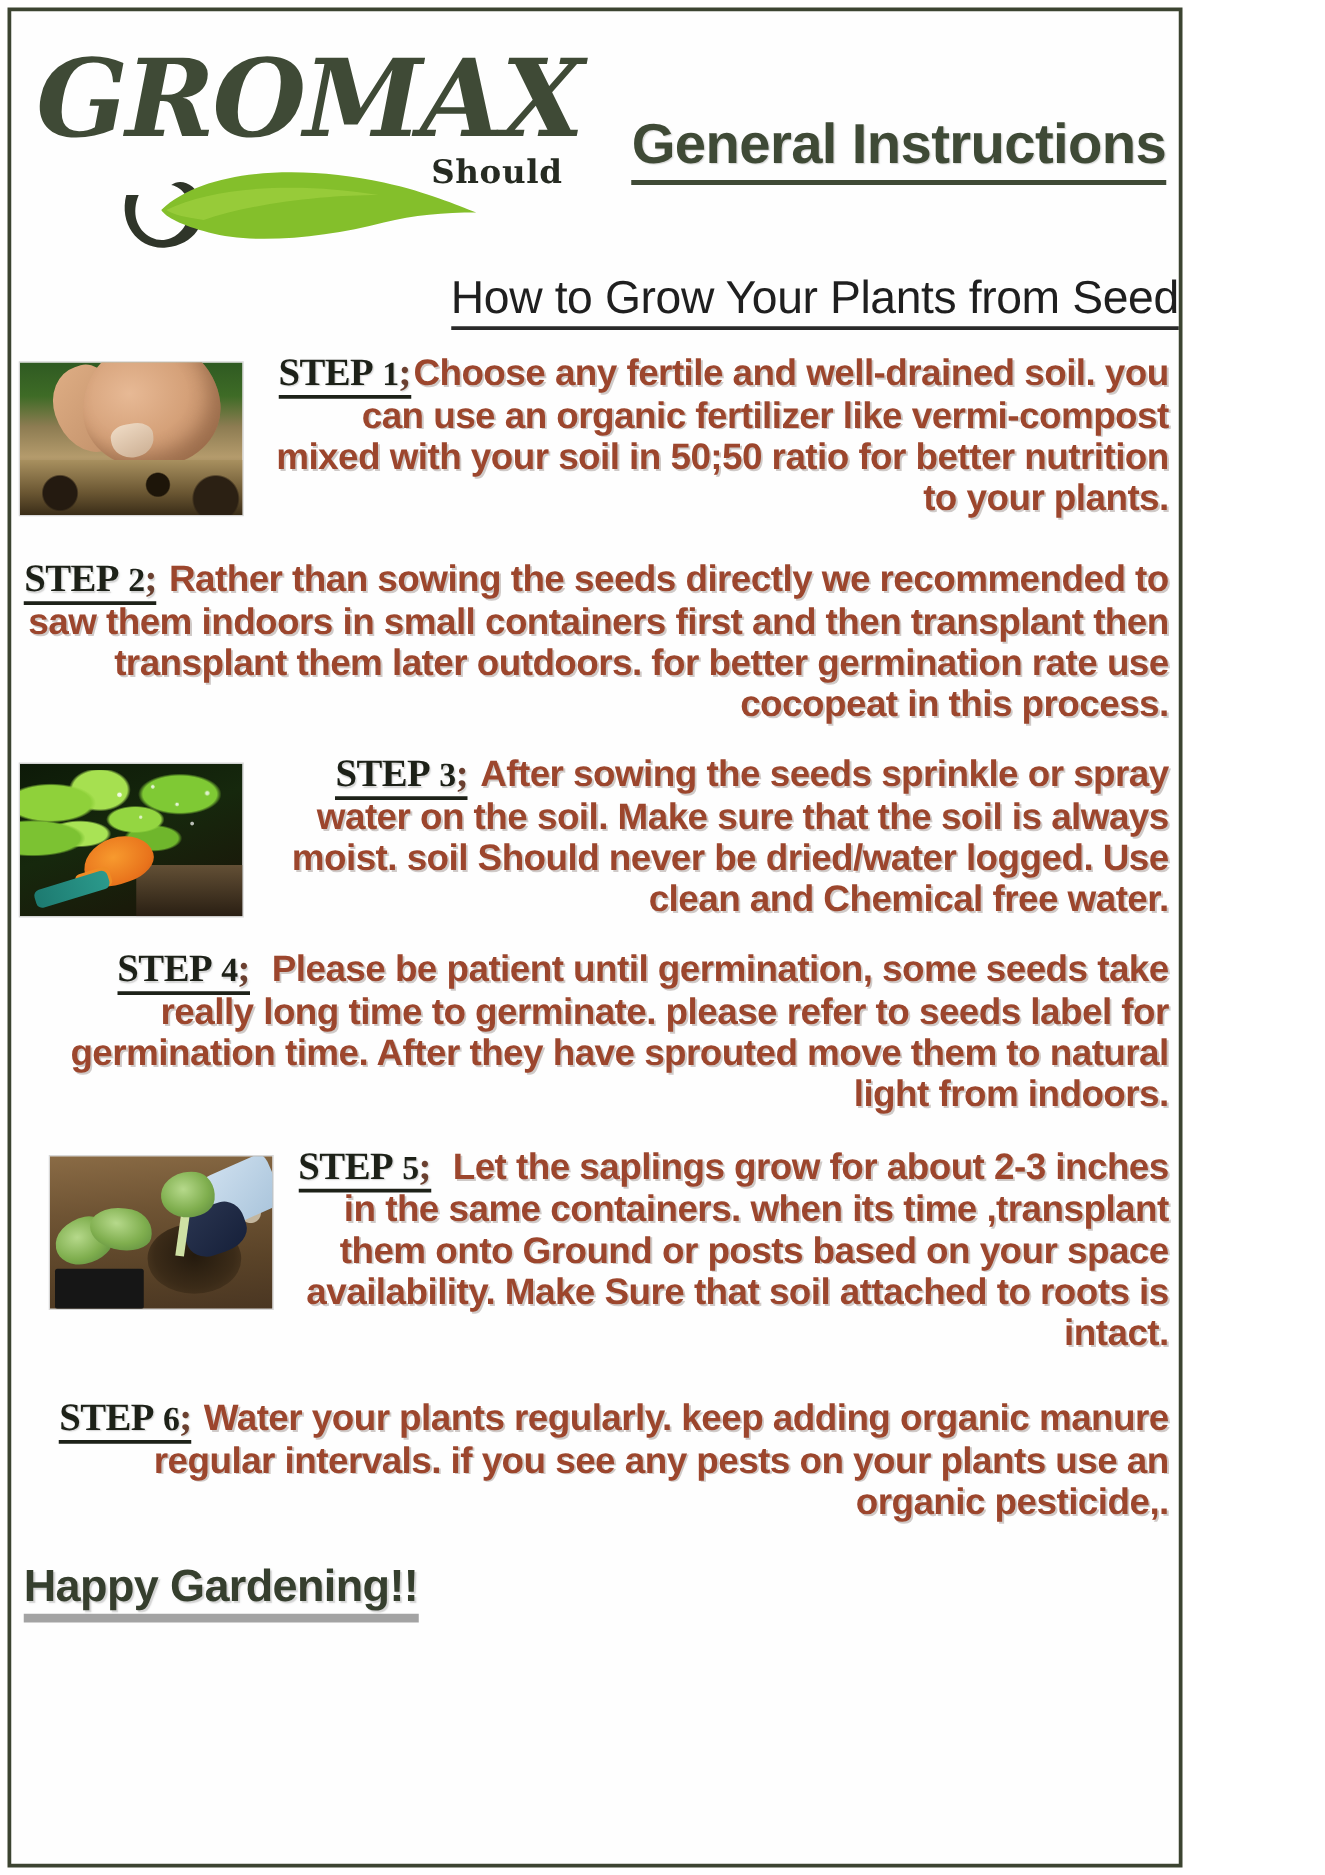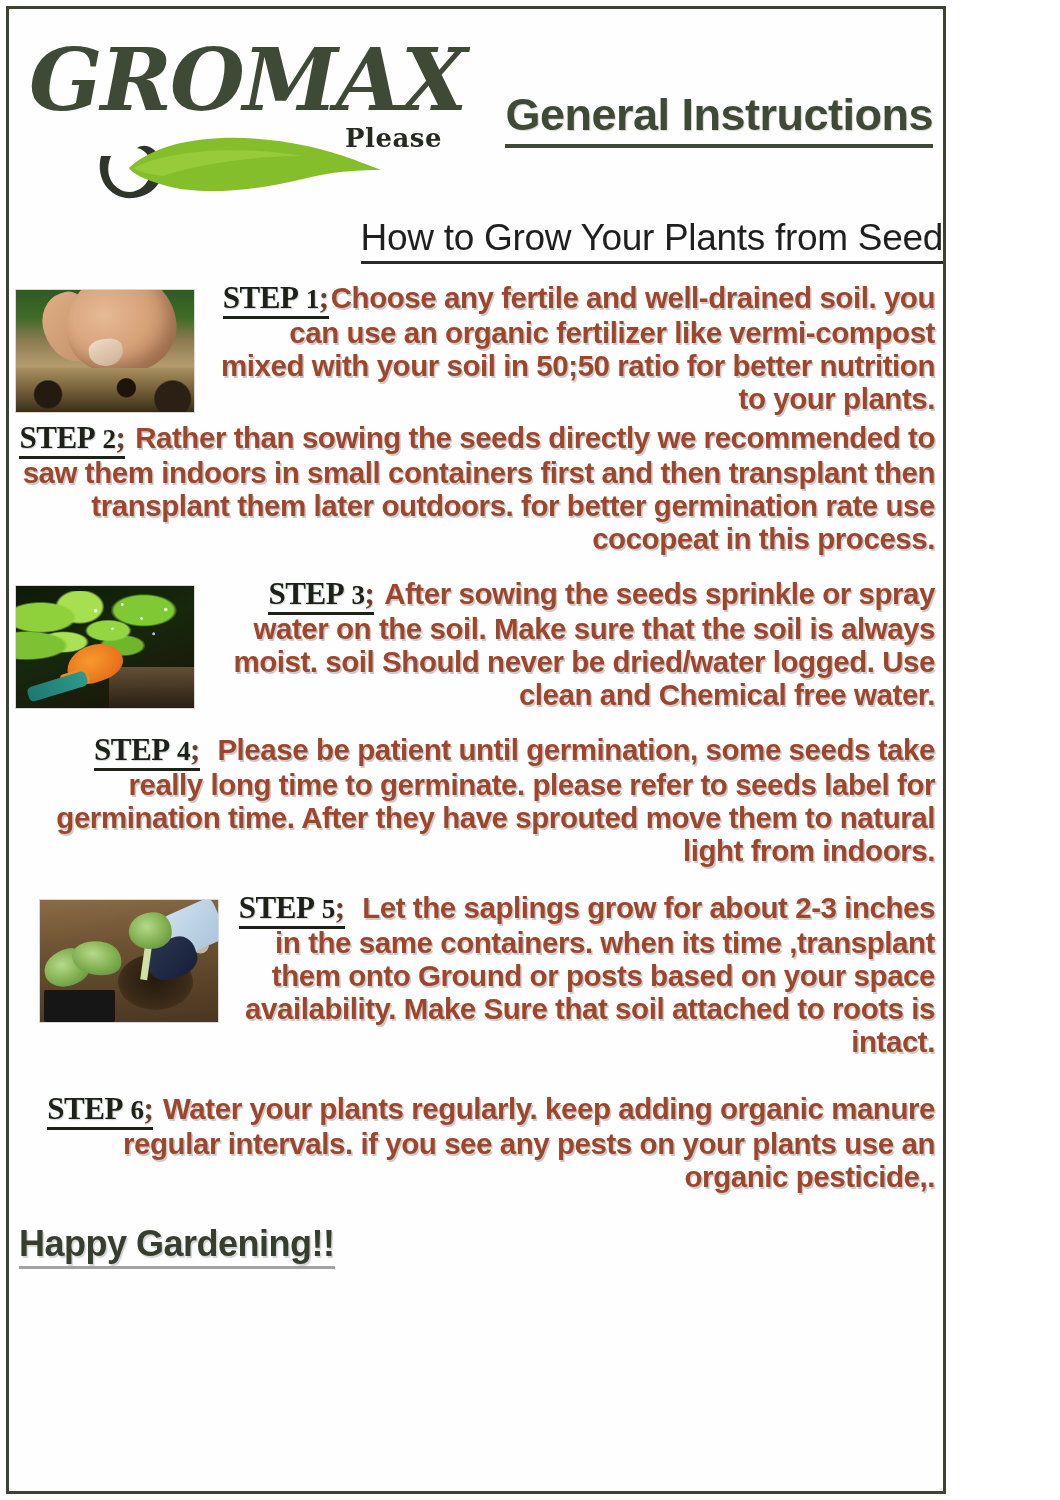--- a/index.html
+++ b/index.html
@@ -284,53 +284,53 @@
       radial-gradient(circle at 40% 20%, #cfc3ad 0 22%, transparent 24%),
       radial-gradient(circle at 70% 55%, #ded3bd 0 20%, transparent 22%),
       radial-gradient(circle at 30% 80%, #c3b69e 0 20%, transparent 22%);
   }
 
   .clear { clear: both; height: 0; overflow: hidden; }
 
   
   #step1 { margin-top: 4px; }
   #step1 .step-body { padding-left: 2px; }
-  #step2 { margin-top: 4px; padding-left: 8px; }
+  #step2 { margin-top: 29px; padding-left: 8px; }
   #step3 { margin-top: 22px; }
   #step4 { margin-top: 20px; padding-left: 8px; }
   #step5 { margin-top: 24px; margin-left: 24px; }
   #step6 { margin-top: 34px; padding-left: 8px; }
 
   .footer-note {
     margin-top: 30px;
     padding-left: 10px;
   }
   .happy {
     display: inline-block;
     font-family: "Liberation Sans", sans-serif;
     font-weight: bold;
     font-size: 36px;
     color: #363f2e;
-    border-bottom: 3px solid #a3a3a3;
+    border-bottom: 7px solid #a3a3a3;
     padding-bottom: 1px;
     letter-spacing: -0.5px;
     text-shadow: 1.5px 1.5px 1px rgba(170,170,170,0.5);
   }
 </style>
 </head>
 <body>
 
 <div id="page">
   <div id="sheet">
 
     <div class="header">
 
       <div class="logo-wrap">
         <div class="logo-word">GROMAX</div>
-        <div class="logo-sub">Please</div>
+        <div class="logo-sub">Should</div>
         <svg class="logo-leaf" viewBox="0 0 290 80">
           <path d="M8 30 C2 54, 18 74, 40 72 C62 70, 74 52, 68 34 C64 22, 52 16, 44 22 C54 24, 60 34, 58 46 C55 62, 40 70, 28 64 C16 58, 12 44, 18 30 Z" fill="#2f3529"></path>
           <path d="M36 42 C72 8, 150 6, 214 20 C250 28, 272 38, 288 44 C262 44, 238 46, 214 52 C168 64, 110 70, 74 60 C52 54, 40 48, 36 42 Z" fill="#84bf2b"></path>
           <path d="M40 42 C80 22, 150 20, 210 30 C170 30, 110 36, 70 50 C56 48, 46 46, 40 42 Z" fill="#9acd3c" opacity="0.85"></path>
         </svg>
       </div>
 
       <div class="title-block">
         <span class="main-title">General Instructions</span>
       </div>

